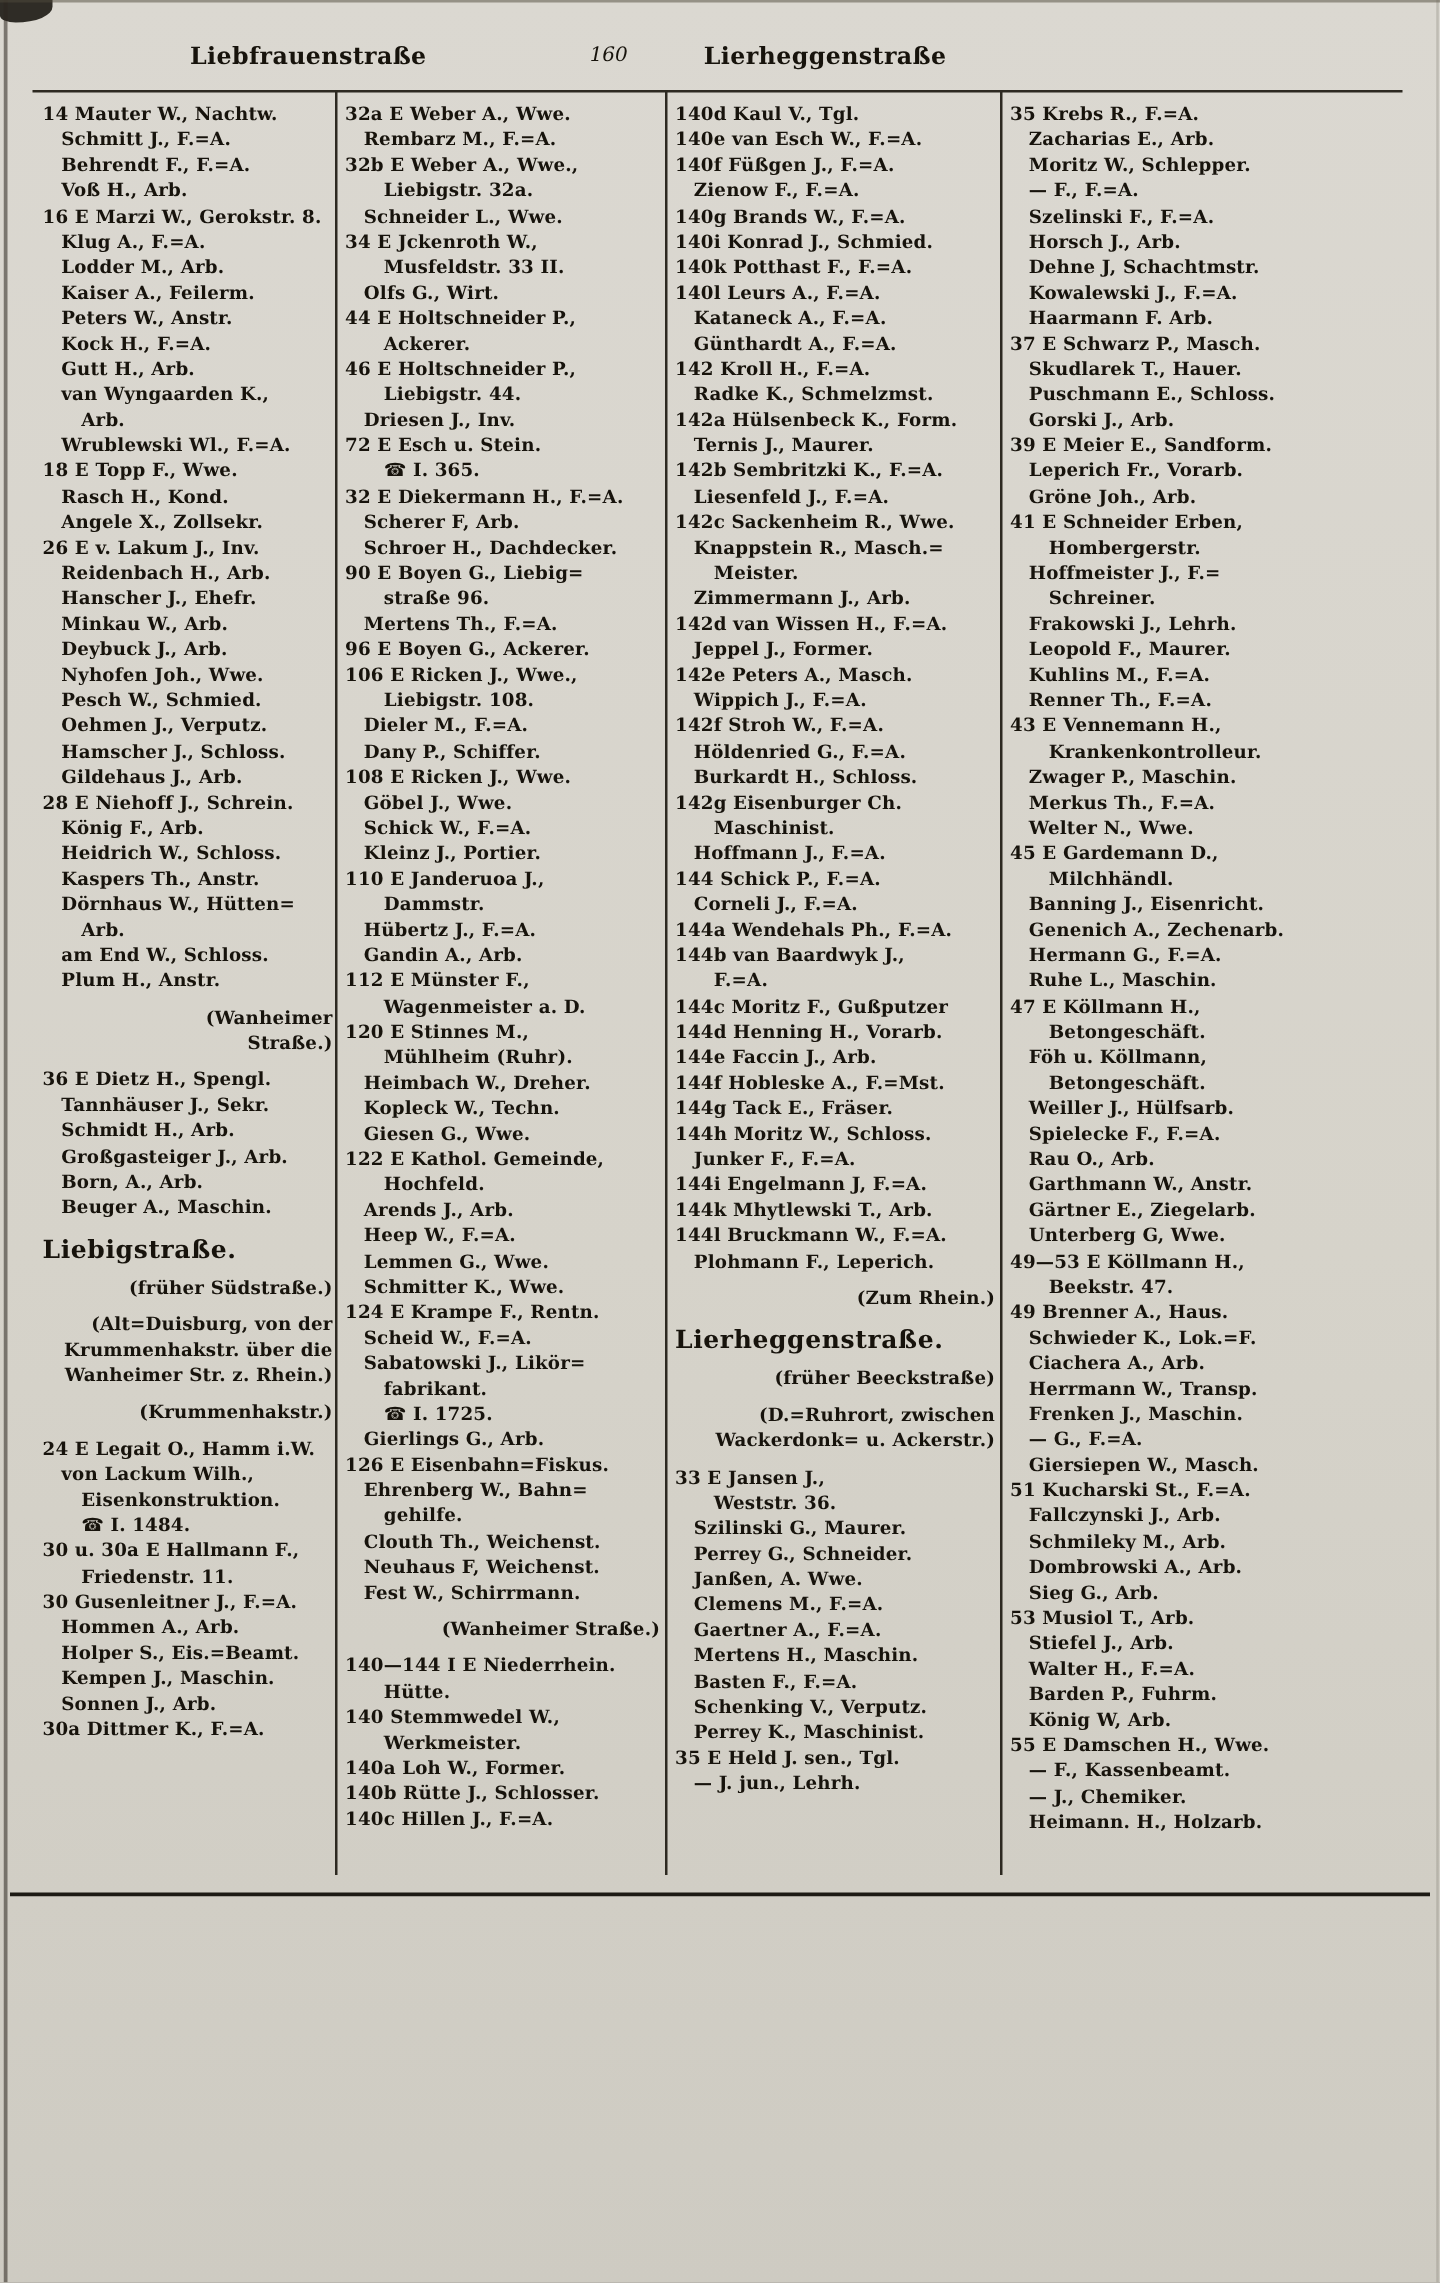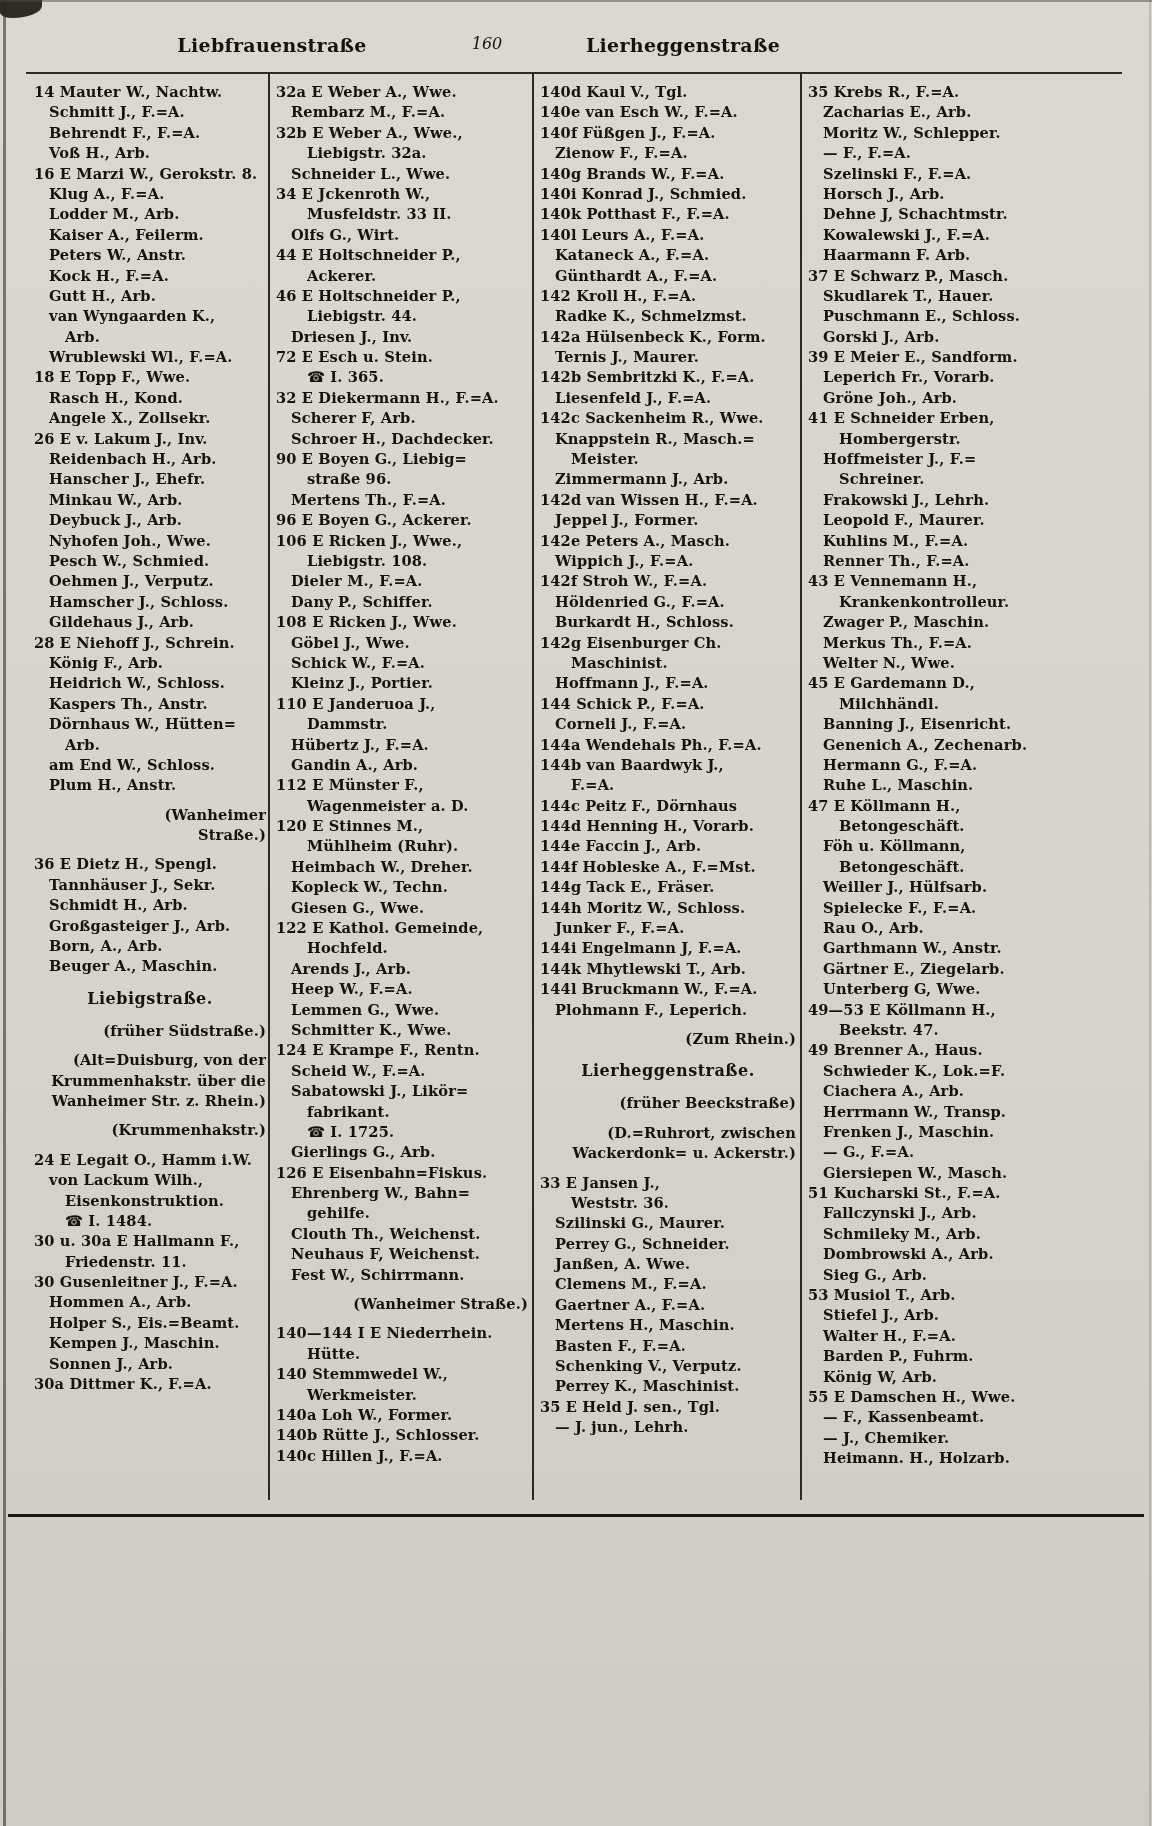--- a/index.html
+++ b/index.html
@@ -8,41 +8,41 @@
     background:linear-gradient(180deg,#dbd8d1 0%,#d6d3ca 55%,#cecbc2 100%);
     font-family:"DejaVu Serif",serif;color:#17130c;
   }
   
   .corner-blob{position:absolute;left:0;top:0;width:42px;height:18px;background:#1c1913;border-radius:0 0 70% 30%;opacity:.9;}
   .left-edge{position:absolute;left:3px;top:0;width:3px;height:100%;background:#2b271f;opacity:.55;}
   .top-edge{position:absolute;left:0;top:0;width:100%;height:2px;background:#4f4a3b;opacity:.5;}
   .right-edge{position:absolute;right:1px;top:0;width:2px;height:100%;background:#6b665a;opacity:.25;}
 
   
-  .h-left,.h-right{position:absolute;top:34px;width:240px;text-align:center;font-size:19px;font-weight:700;letter-spacing:.3px;}
+  .h-left,.h-right{position:absolute;top:34px;width:240px;font-size:19px;font-weight:700;letter-spacing:.3px;}
   .h-left{left:152px;}
   .h-right{left:563px;}
   .h-num{position:absolute;top:34px;left:447px;width:80px;text-align:center;font-size:16px;font-style:italic;font-weight:400;}
   .header-rule{position:absolute;top:72px;left:26px;width:1096px;height:2px;background:#2d2921;}
 
   
   .col{position:absolute;top:82px;}
   #col-0{left:34px;width:232px;}
   #col-1{left:276px;width:252px;}
   #col-2{left:540px;width:256px;}
   #col-3{left:808px;width:312px;}
   .vrule{position:absolute;top:72px;height:1428px;width:2px;background:#2d2921;}
   .vr1{left:268px;} .vr2{left:532px;} .vr3{left:800px;}
 
   .ln{white-space:nowrap;height:20.4px;line-height:20.4px;font-size:14.6px;font-weight:700;letter-spacing:.15px;}
   .ln.n{padding-left:0;}
   .ln.i1{padding-left:15px;}
   .ln.i2{padding-left:31px;}
   .ln.c{text-align:right;padding-left:0;}
-  .ln.h{text-align:center;font-size:16px;height:26px;line-height:26px;letter-spacing:.5px;}
+  .ln.h{text-align:left;font-size:20px;height:26px;line-height:26px;letter-spacing:.5px;}
   .gap{height:9px;}
   .phone{margin-right:5px;font-weight:400;}
 
   
   .footer-rule{position:absolute;top:1514px;left:8px;width:1136px;height:3px;background:#1d1a14;}
   .ad{
     position:absolute;top:1534px;left:0;width:1152px;text-align:center;
     font-family:"Liberation Serif",serif;font-weight:700;font-size:50px;
     letter-spacing:2px;color:#16120c;
   }
@@ -233,21 +233,21 @@
       <div class="ln i1">Höldenried G., F.=A.</div>
       <div class="ln i1">Burkardt H., Schloss.</div>
       <div class="ln n">142g Eisenburger Ch.</div>
       <div class="ln i2">Maschinist.</div>
       <div class="ln i1">Hoffmann J., F.=A.</div>
       <div class="ln n">144 Schick P., F.=A.</div>
       <div class="ln i1">Corneli J., F.=A.</div>
       <div class="ln n">144a Wendehals Ph., F.=A.</div>
       <div class="ln n">144b van Baardwyk J.,</div>
       <div class="ln i2">F.=A.</div>
-      <div class="ln n">144c Peitz F., Dörnhaus</div>
+      <div class="ln n">144c Moritz F., Gußputzer</div>
       <div class="ln n">144d Henning H., Vorarb.</div>
       <div class="ln n">144e Faccin J., Arb.</div>
       <div class="ln n">144f Hobleske A., F.=Mst.</div>
       <div class="ln n">144g Tack E., Fräser.</div>
       <div class="ln n">144h Moritz W., Schloss.</div>
       <div class="ln i1">Junker F., F.=A.</div>
       <div class="ln n">144i Engelmann J, F.=A.</div>
       <div class="ln n">144k Mhytlewski T., Arb.</div>
       <div class="ln n">144l Bruckmann W., F.=A.</div>
       <div class="ln i1">Plohmann F., Leperich.</div>

